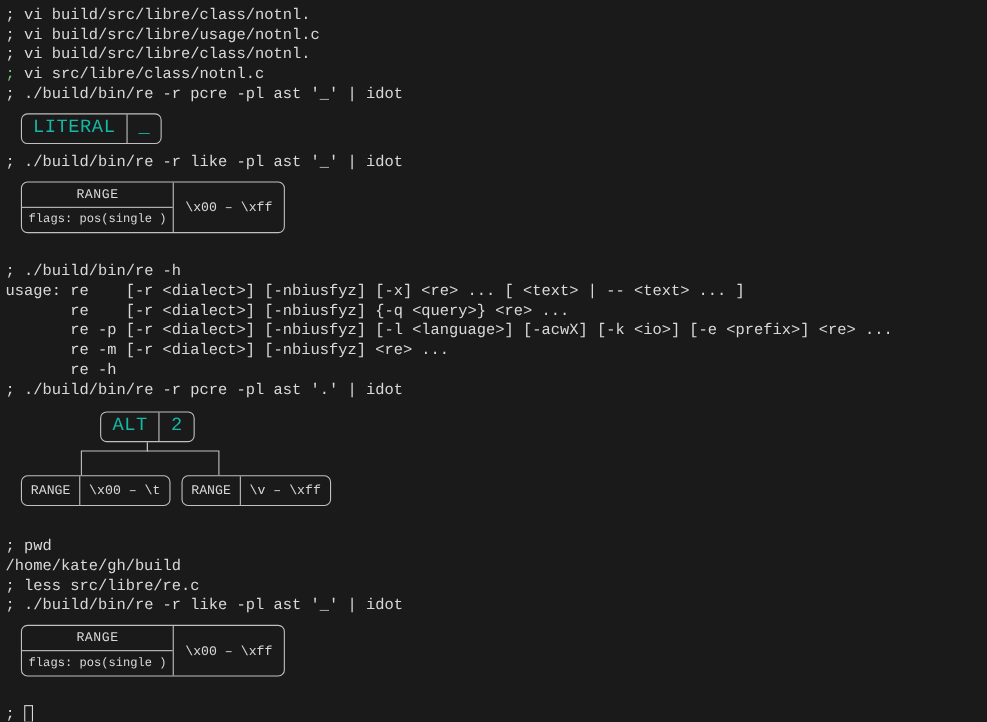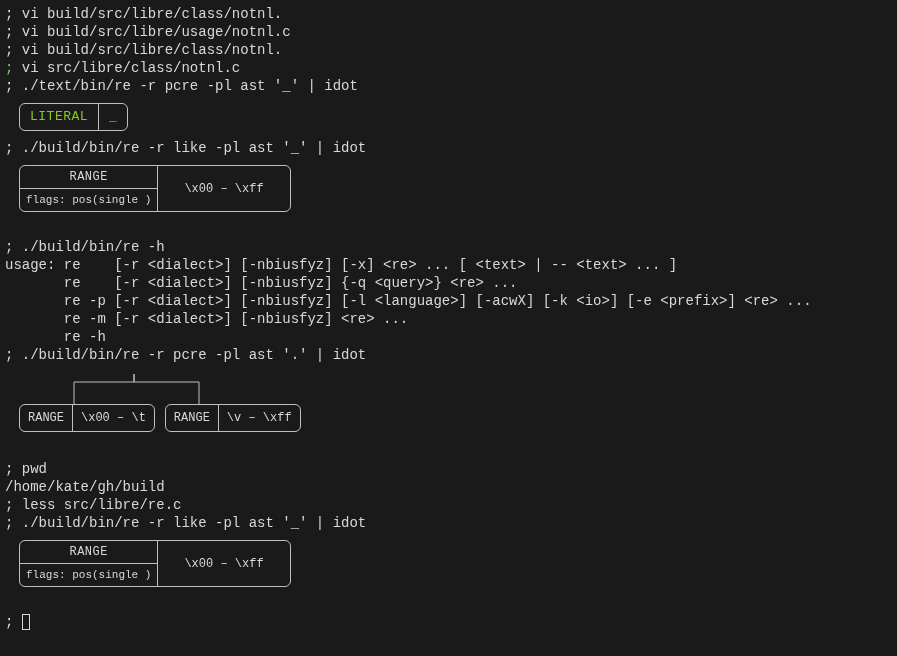--- a/index.html
+++ b/index.html
@@ -32,22 +32,22 @@
     
     .box {
       display: inline-flex;
       border: 1px solid #c0c0c0;
       border-radius: 6px;
       background: #1a1a1a;
       vertical-align: top;
     }
     .box-cell {
       padding: 4px 10px;
-      color: #84cc16;
-      font-size: 13px;
+      color: #14b8a6;
+      font-size: 17px;
       text-align: center;
     }
     .box-cell + .box-cell {
       border-left: 1px solid #c0c0c0;
     }
     .box-label {
       font-weight: normal;
       letter-spacing: 0.5px;
     }
     
@@ -70,21 +70,21 @@
     }
     .range-left-bottom {
       padding: 2px 6px;
       font-size: 11px;
       text-align: center;
     }
     .range-right {
       border-left: 1px solid #c0c0c0;
       display: flex;
       align-items: center;
-      padding: 0 26px;
+      padding: 0 10px;
       font-size: 12px;
     }
     
     
     .alt-diagram {
       margin: 10px 0 10px 14px;
       position: relative;
     }
     .alt-top {
       display: flex;
@@ -120,21 +120,21 @@
     
     .spacer { height: 18px; }
   </style>
 </head>
 <body>
 
 <div class="line"><span class="prompt">;</span><span> vi build/src/libre/class/notnl.</span></div>
 <div class="line"><span class="prompt">;</span><span> vi build/src/libre/usage/notnl.c</span></div>
 <div class="line"><span class="prompt">;</span><span> vi build/src/libre/class/notnl.</span></div>
 <div class="line"><span class="prompt-green">;</span><span> vi src/libre/class/notnl.c</span></div>
-<div class="line"><span class="prompt">;</span><span> ./text/bin/re -r pcre -pl ast '_' | idot</span></div>
+<div class="line"><span class="prompt">;</span><span> ./build/bin/re -r pcre -pl ast '_' | idot</span></div>
 
 <div class="diagram">
   <div class="box">
     <div class="box-cell box-label">LITERAL</div>
     <div class="box-cell">_</div>
   </div>
 </div>
 
 <div class="line"><span class="prompt">;</span><span> ./build/bin/re -r like -pl ast '_' | idot</span></div>
 
@@ -152,20 +152,26 @@
 
 <div class="line"><span class="prompt">;</span><span> ./build/bin/re -h</span></div>
 <div class="line">usage: re    [-r &lt;dialect&gt;] [-nbiusfyz] [-x] &lt;re&gt; ... [ &lt;text&gt; | -- &lt;text&gt; ... ]</div>
 <div class="line">       re    [-r &lt;dialect&gt;] [-nbiusfyz] {-q &lt;query&gt;} &lt;re&gt; ...</div>
 <div class="line">       re -p [-r &lt;dialect&gt;] [-nbiusfyz] [-l &lt;language&gt;] [-acwX] [-k &lt;io&gt;] [-e &lt;prefix&gt;] &lt;re&gt; ...</div>
 <div class="line">       re -m [-r &lt;dialect&gt;] [-nbiusfyz] &lt;re&gt; ...</div>
 <div class="line">       re -h</div>
 <div class="line"><span class="prompt">;</span><span> ./build/bin/re -r pcre -pl ast '.' | idot</span></div>
 
 <div class="alt-diagram">
+  <div class="alt-top">
+    <div class="box">
+      <div class="box-cell box-label">ALT</div>
+      <div class="box-cell">2</div>
+    </div>
+  </div>
   <div class="alt-connectors">
     <svg width="230" height="30">
       <path d="M 115 0 L 115 8 L 55 8 L 55 30" stroke="#c0c0c0" fill="none" stroke-width="1"></path>
       <path d="M 115 0 L 115 8 L 180 8 L 180 30" stroke="#c0c0c0" fill="none" stroke-width="1"></path>
     </svg>
   </div>
   <div class="alt-bottom">
     <div class="small-range">
       <div>RANGE</div>
       <div>\x00 – \t</div>

